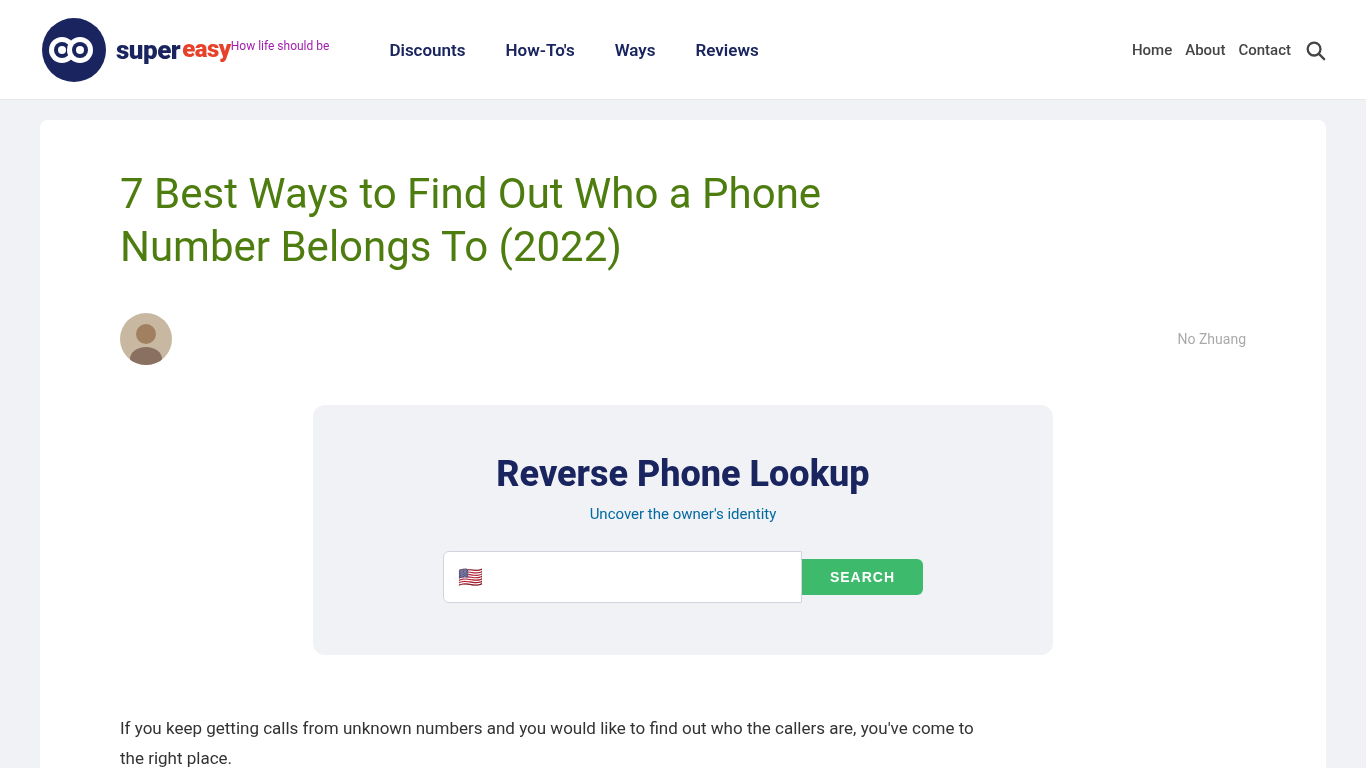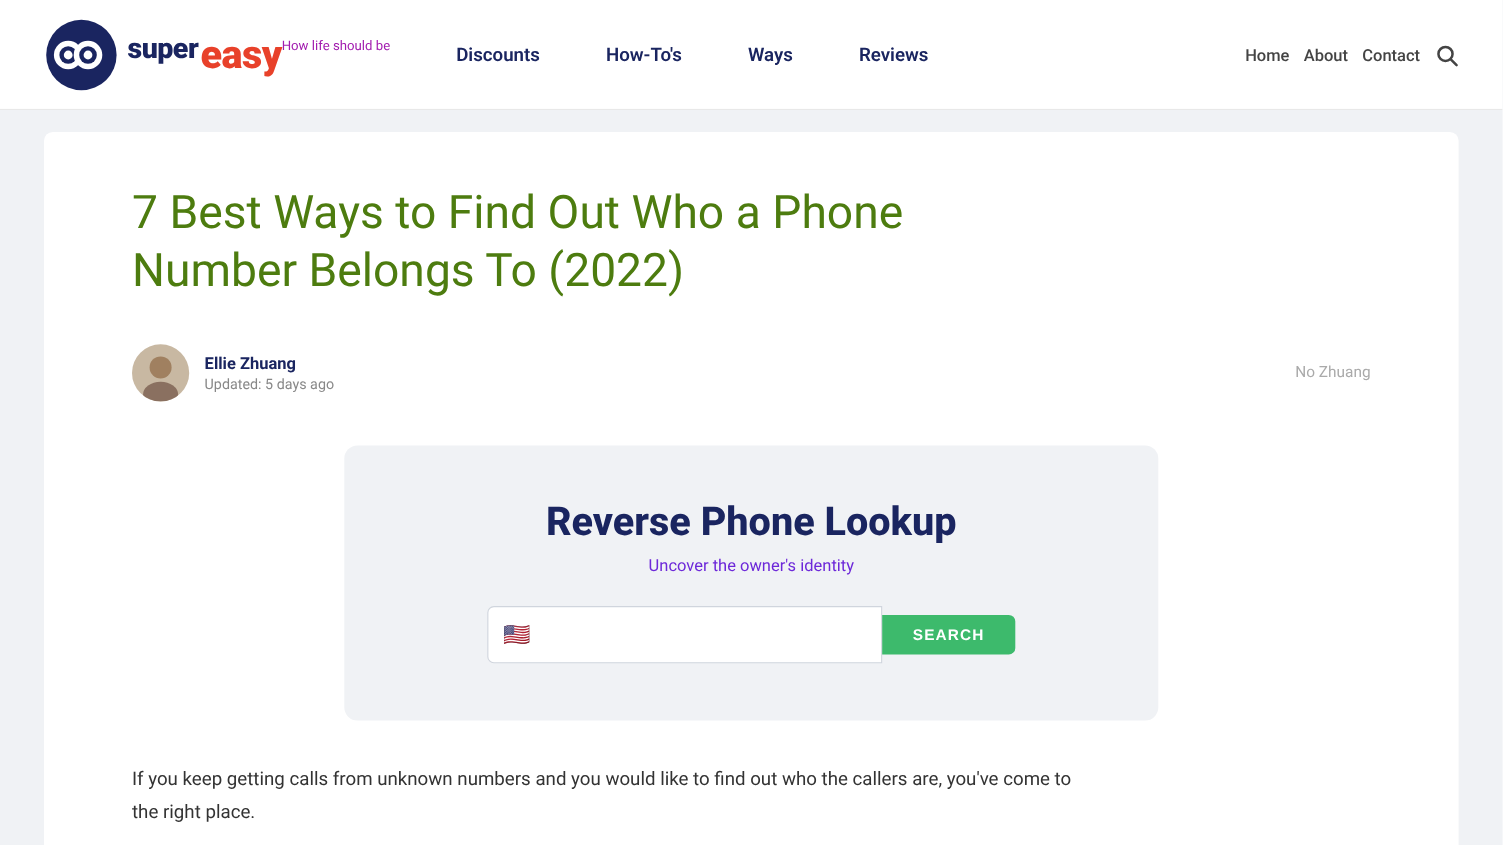--- a/index.html
+++ b/index.html
@@ -39,37 +39,37 @@
       flex-direction: row;
     }
     .logo-super {
       font-size: 26px;
       font-weight: 900;
       color: #1a2560;
       line-height: 1;
       letter-spacing: -0.5px;
     }
     .logo-easy {
-      font-size: 36px;
+      font-size: 24px;
       font-weight: 900;
       color: #e8412a;
       line-height: 1;
       letter-spacing: -0.5px;
     }
     .logo-tagline {
       font-size: 12px;
       color: #a21caf;
       margin-top: 2px;
     }
 
     
     .primary-nav {
       display: flex;
       align-items: flex-end;
-      gap: 60px;
+      gap: 40px;
       flex: 1;
     }
     .primary-nav a {
       text-decoration: none;
       font-size: 17px;
       font-weight: 600;
       color: #1a2560;
       transition: color 0.2s;
     }
 
@@ -163,32 +163,32 @@
       font-size: 14px;
       color: #aaa;
     }
 
     
     .lookup-widget {
       background: #f0f2f5;
       border-radius: 12px;
       padding: 48px 40px 52px;
       max-width: 740px;
-      margin: 0 auto 40px;
+      margin: 0 auto 59px;
       text-align: center;
     }
     .lookup-title {
       font-size: 36px;
       font-weight: 800;
       color: #1a2560;
       margin-bottom: 10px;
     }
     .lookup-subtitle {
       font-size: 15px;
-      color: #6d28d9;
+      color: #0369a1;
       margin-bottom: 28px;
     }
     .lookup-form {
       display: flex;
       align-items: center;
       gap: 0;
       max-width: 480px;
       margin: 0 auto;
     }
     .phone-input-wrapper {
@@ -292,24 +292,20 @@
 
     <div class="author-row">
       <div class="author-left">
         <div class="author-avatar">
 
           <svg class="avatar-figure" viewBox="0 0 36 44" xmlns="http://www.w3.org/2000/svg">
             <circle cx="18" cy="13" r="10" fill="#a08060"></circle>
             <ellipse cx="18" cy="38" rx="16" ry="12" fill="#8a7060"></ellipse>
           </svg>
         </div>
-        <div class="author-info">
-          <span class="author-name">Ellie Zhuang</span>
-          <span class="author-updated">Updated: 5 days ago</span>
-        </div>
       </div>
       <span class="no-comment">No Zhuang</span>
     </div>
 
     <div class="lookup-widget">
       <h2 class="lookup-title">Reverse Phone Lookup</h2>
       <p class="lookup-subtitle">Uncover the owner's identity</p>
       <div class="lookup-form">
         <div class="phone-input-wrapper">
           <span class="flag-emoji">🇺🇸</span>

